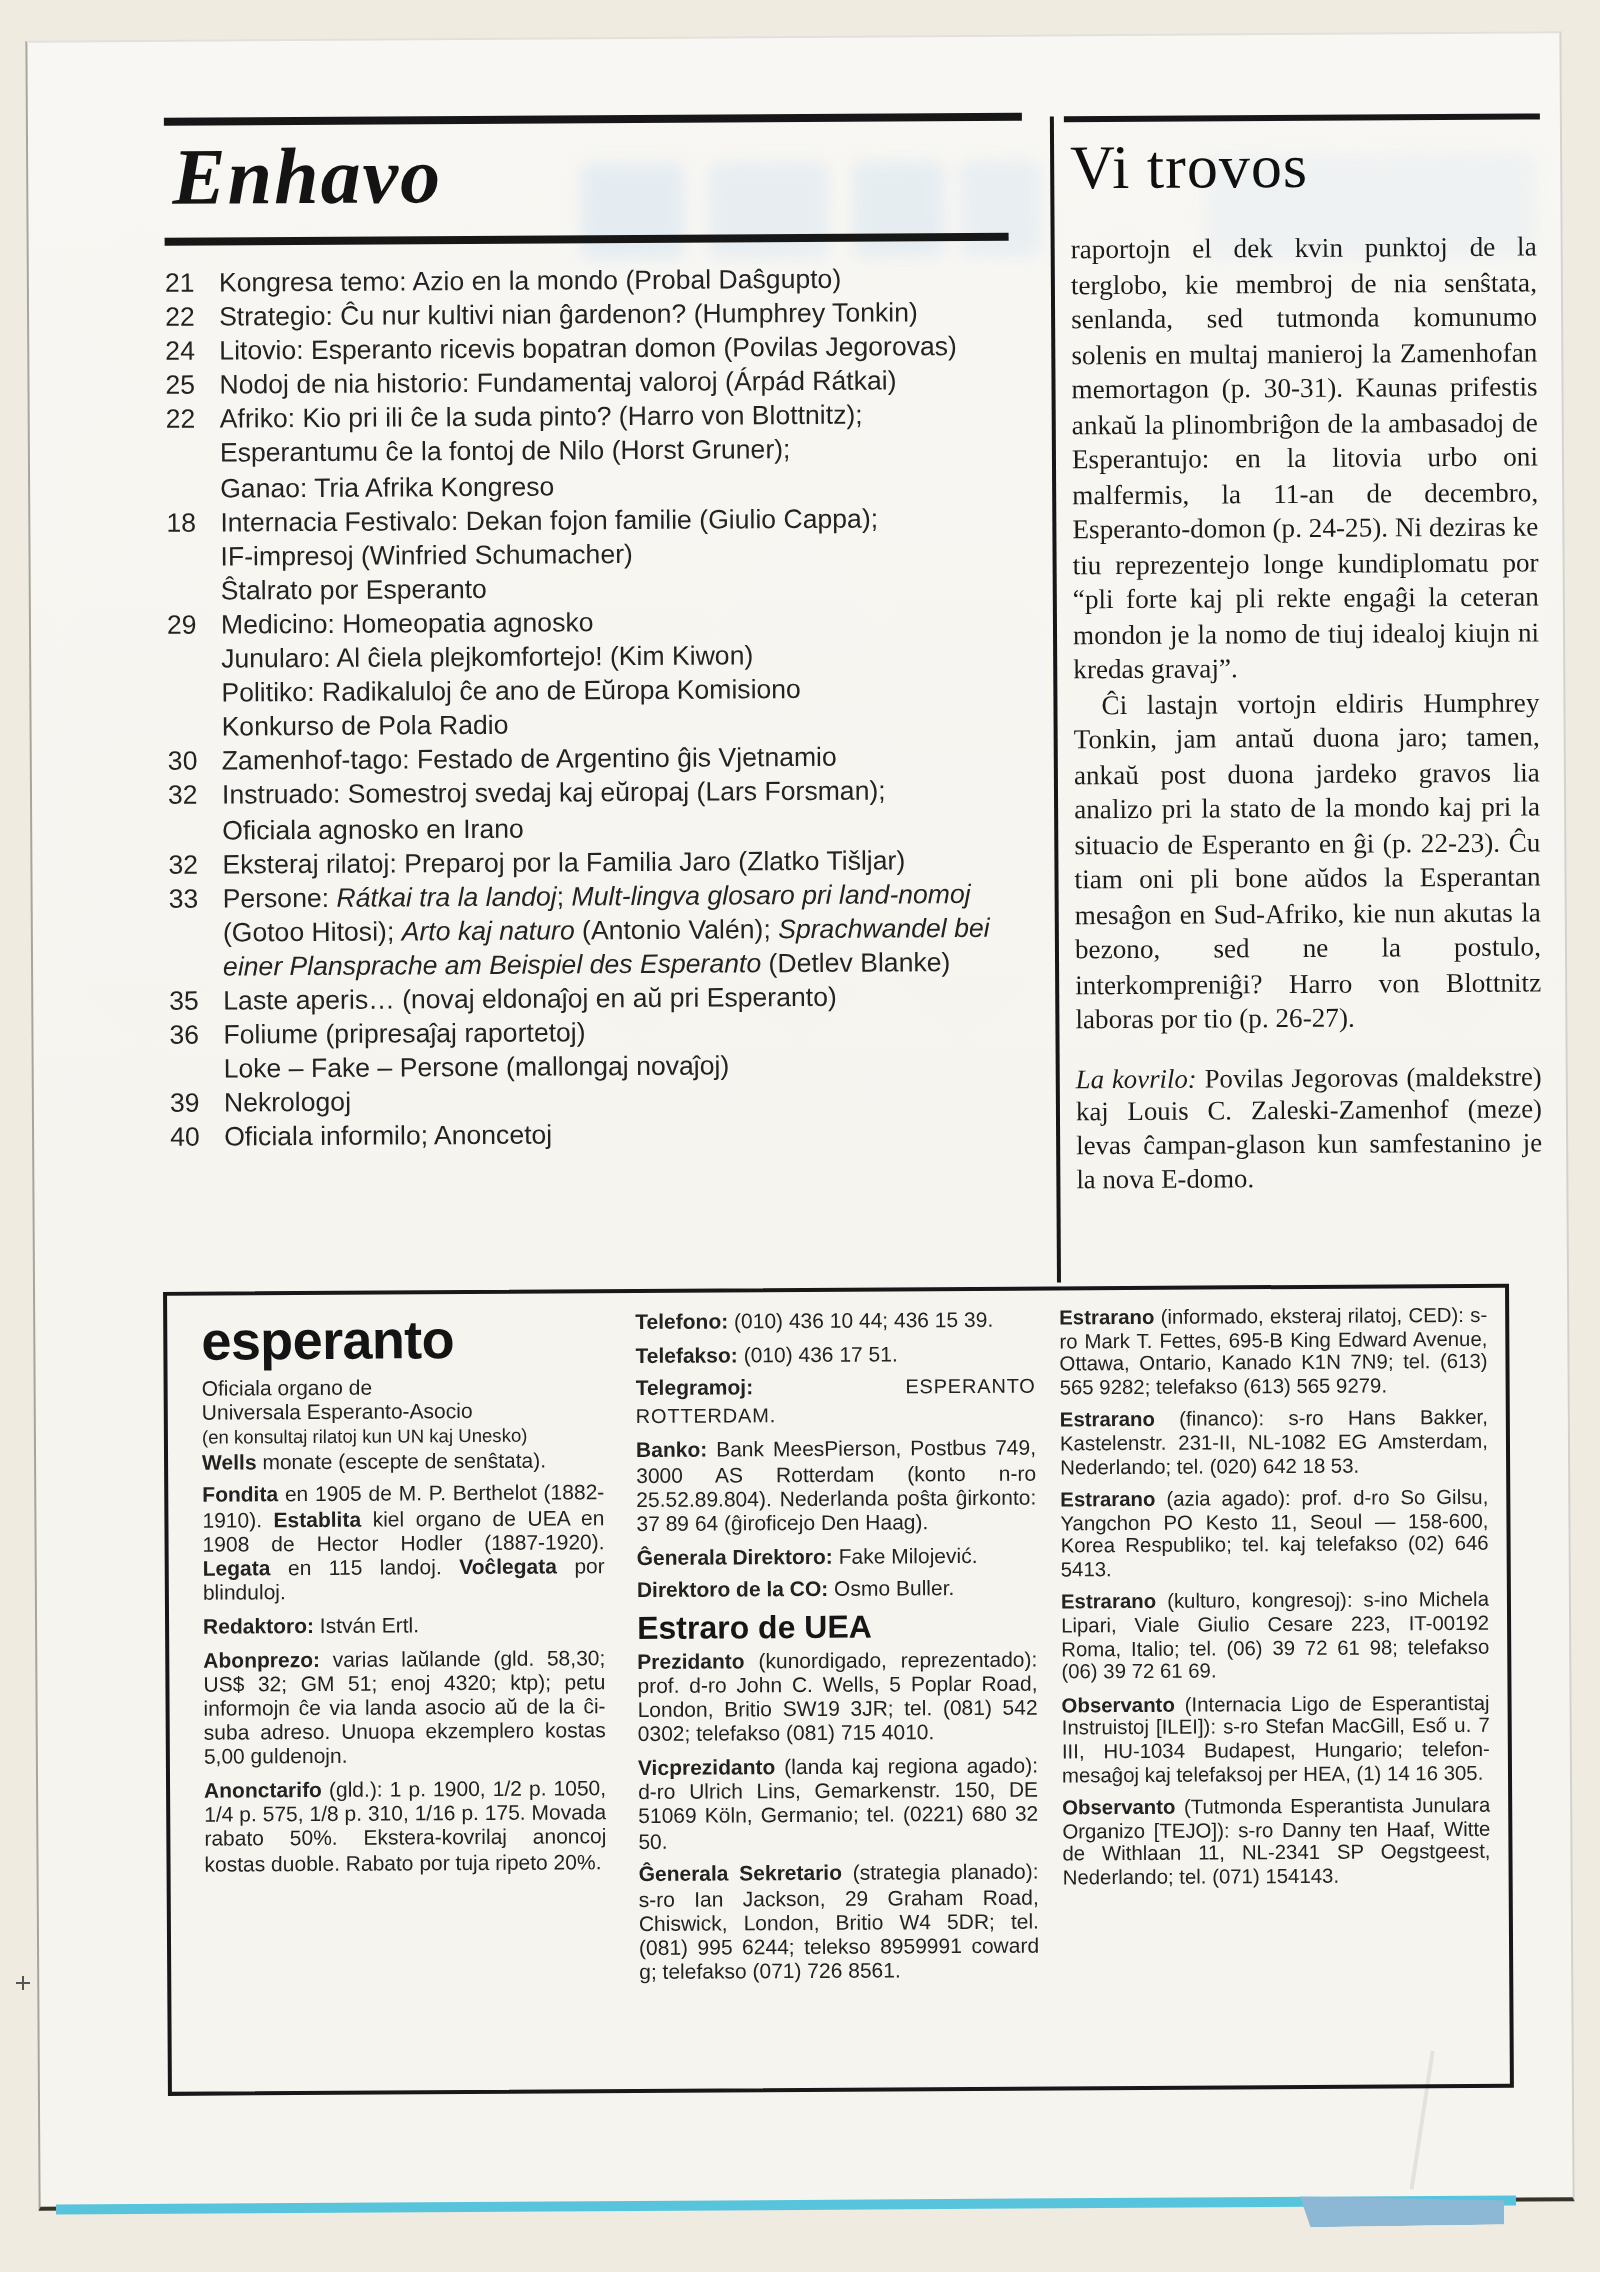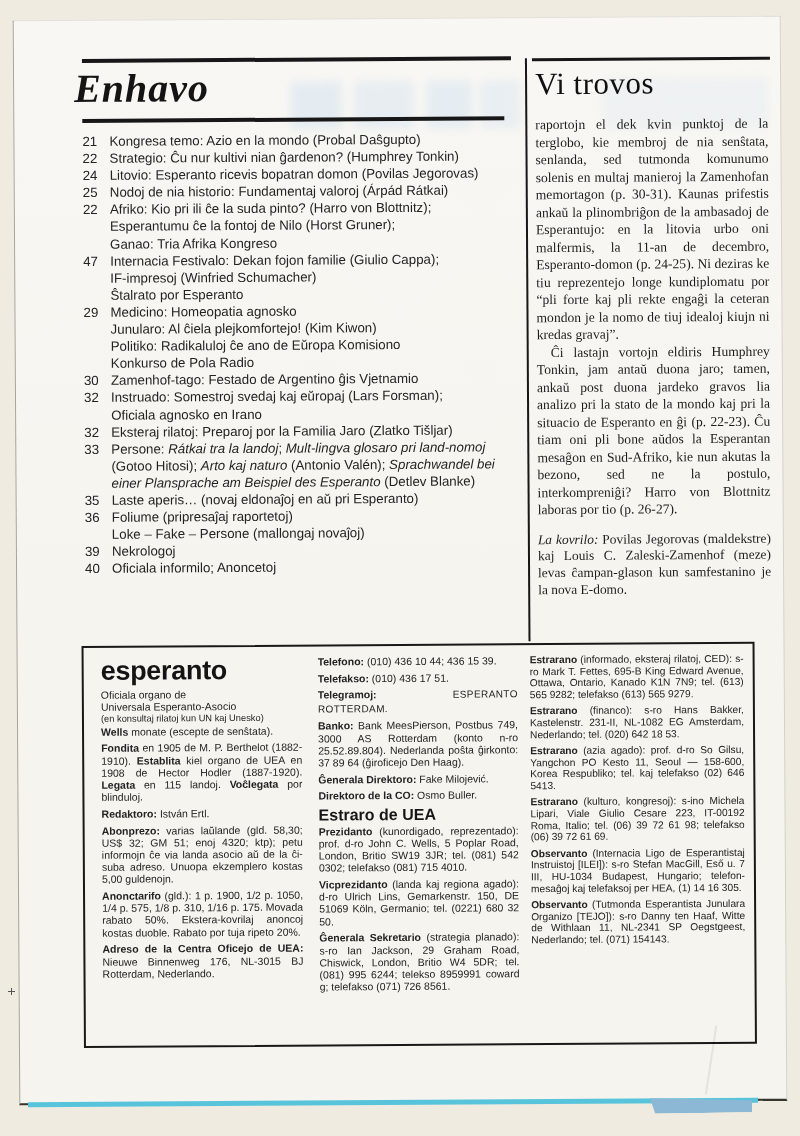--- a/index.html
+++ b/index.html
@@ -43,21 +43,21 @@
   .crease{position:absolute;left:690px;top:1008px;width:2px;height:70px;
     background:rgba(0,0,0,.07);transform:rotate(9deg);}
   
   .rule{position:absolute;background:var(--ink,#171717);}
   .rule-top-left{left:68px;top:38px;width:429px;height:4px;}
   .rule-top-right{left:518px;top:40px;width:238px;height:3px;}
   .rule-toc{left:68px;top:98px;width:422px;height:4px;}
   .col-divider{left:511px;top:40px;width:2px;height:583px;}
   
   .enhavo-title{
-    position:absolute;left:60px;top:44px;margin:0;
+    position:absolute;left:72px;top:44px;margin:0;
     font-family:"Liberation Serif",serif;font-style:italic;font-weight:700;
     font-size:40px;letter-spacing:1px;color:#141414;
   }
   .toc{position:absolute;left:68px;top:112px;width:442px;
     font-size:13.3px;line-height:17.1px;color:#232323;}
   .toc-row{display:flex;}
   .toc-num{width:27px;flex:none;}
   .toc-text{flex:1;}
   
   .vt{position:absolute;left:521px;top:48px;width:233px;color:#1c1c1c;
@@ -125,21 +125,21 @@
       </div>
       <div class="toc-row">
         <span class="toc-num"></span>
         <div class="toc-text"><span>Esperantumu ĉe la fontoj de Nilo (Horst Gruner);</span></div>
       </div>
       <div class="toc-row">
         <span class="toc-num"></span>
         <div class="toc-text"><span>Ganao: Tria Afrika Kongreso</span></div>
       </div>
       <div class="toc-row">
-        <span class="toc-num">47</span>
+        <span class="toc-num">18</span>
         <div class="toc-text"><span>Internacia Festivalo: Dekan fojon familie (Giulio Cappa);</span></div>
       </div>
       <div class="toc-row">
         <span class="toc-num"></span>
         <div class="toc-text"><span>IF-impresoj (Winfried Schumacher)</span></div>
       </div>
       <div class="toc-row">
         <span class="toc-num"></span>
         <div class="toc-text"><span>Ŝtalrato por Esperanto</span></div>
       </div>
@@ -225,21 +225,20 @@
       <div class="logo">esperanto</div>
       <div id="mast-left">
           <p class="mb sub"><span>Oficiala organo de</span></p>
           <p class="mb sub"><span>Universala Esperanto-Asocio</span></p>
           <p class="mb sub small"><span>(en konsultaj rilatoj kun UN kaj Unesko)</span></p>
           <p class="mb gap-top"><b>Wells</b><span> monate (escepte de senŝtata).</span></p>
           <p class="mb"><b>Fondita</b><span> en 1905 de M. P. Berthelot (1882-1910). </span><b>Establita</b><span> kiel organo de UEA en 1908 de Hector Hodler (1887-1920). </span><b>Legata</b><span> en 115 landoj. </span><b>Voĉlegata</b><span> por blinduloj.</span></p>
           <p class="mb"><b>Redaktoro:</b><span> István Ertl.</span></p>
           <p class="mb"><b>Abonprezo:</b><span> varias laŭlande (gld. 58,30; US$ 32; GM 51; enoj 4320; ktp); petu informojn ĉe via landa asocio aŭ de la ĉi-suba adreso. Unuopa ekzemplero kostas 5,00 guldenojn.</span></p>
           <p class="mb"><b>Anonctarifo</b><span> (gld.): 1 p. 1900, 1/2 p. 1050, 1/4 p. 575, 1/8 p. 310, 1/16 p. 175. Movada rabato 50%. Ekstera-kovrilaj anoncoj kostas duoble. Rabato por tuja ripeto 20%.</span></p>
-          <p class="mb"><b>Adreso de la Centra Oficejo de UEA:</b><span> Nieuwe Binnenweg 176, NL-3015 BJ Rotterdam, Nederlando.</span></p>
         </div>
     </div>
     <div class="mcol mcol-mid">
       <div id="mast-mid-contact">
           <p class="mb"><b>Telefono:</b><span> (010) 436 10 44; 436 15 39.</span></p>
           <p class="mb"><b>Telefakso:</b><span> (010) 436 17 51.</span></p>
           <p class="mb"><b>Telegramoj:</b><span> </span><span class="sc">ESPERANTO ROTTERDAM.</span></p>
           <p class="mb"><b>Banko:</b><span> Bank MeesPierson, Postbus 749, 3000 AS Rotterdam (konto n-ro 25.52.89.804). Nederlanda poŝta ĝirkonto: 37 89 64 (ĝiroficejo Den Haag).</span></p>
           <p class="mb"><b>Ĝenerala Direktoro:</b><span> Fake Milojević.</span></p>
           <p class="mb"><b>Direktoro de la CO:</b><span> Osmo Buller.</span></p>

